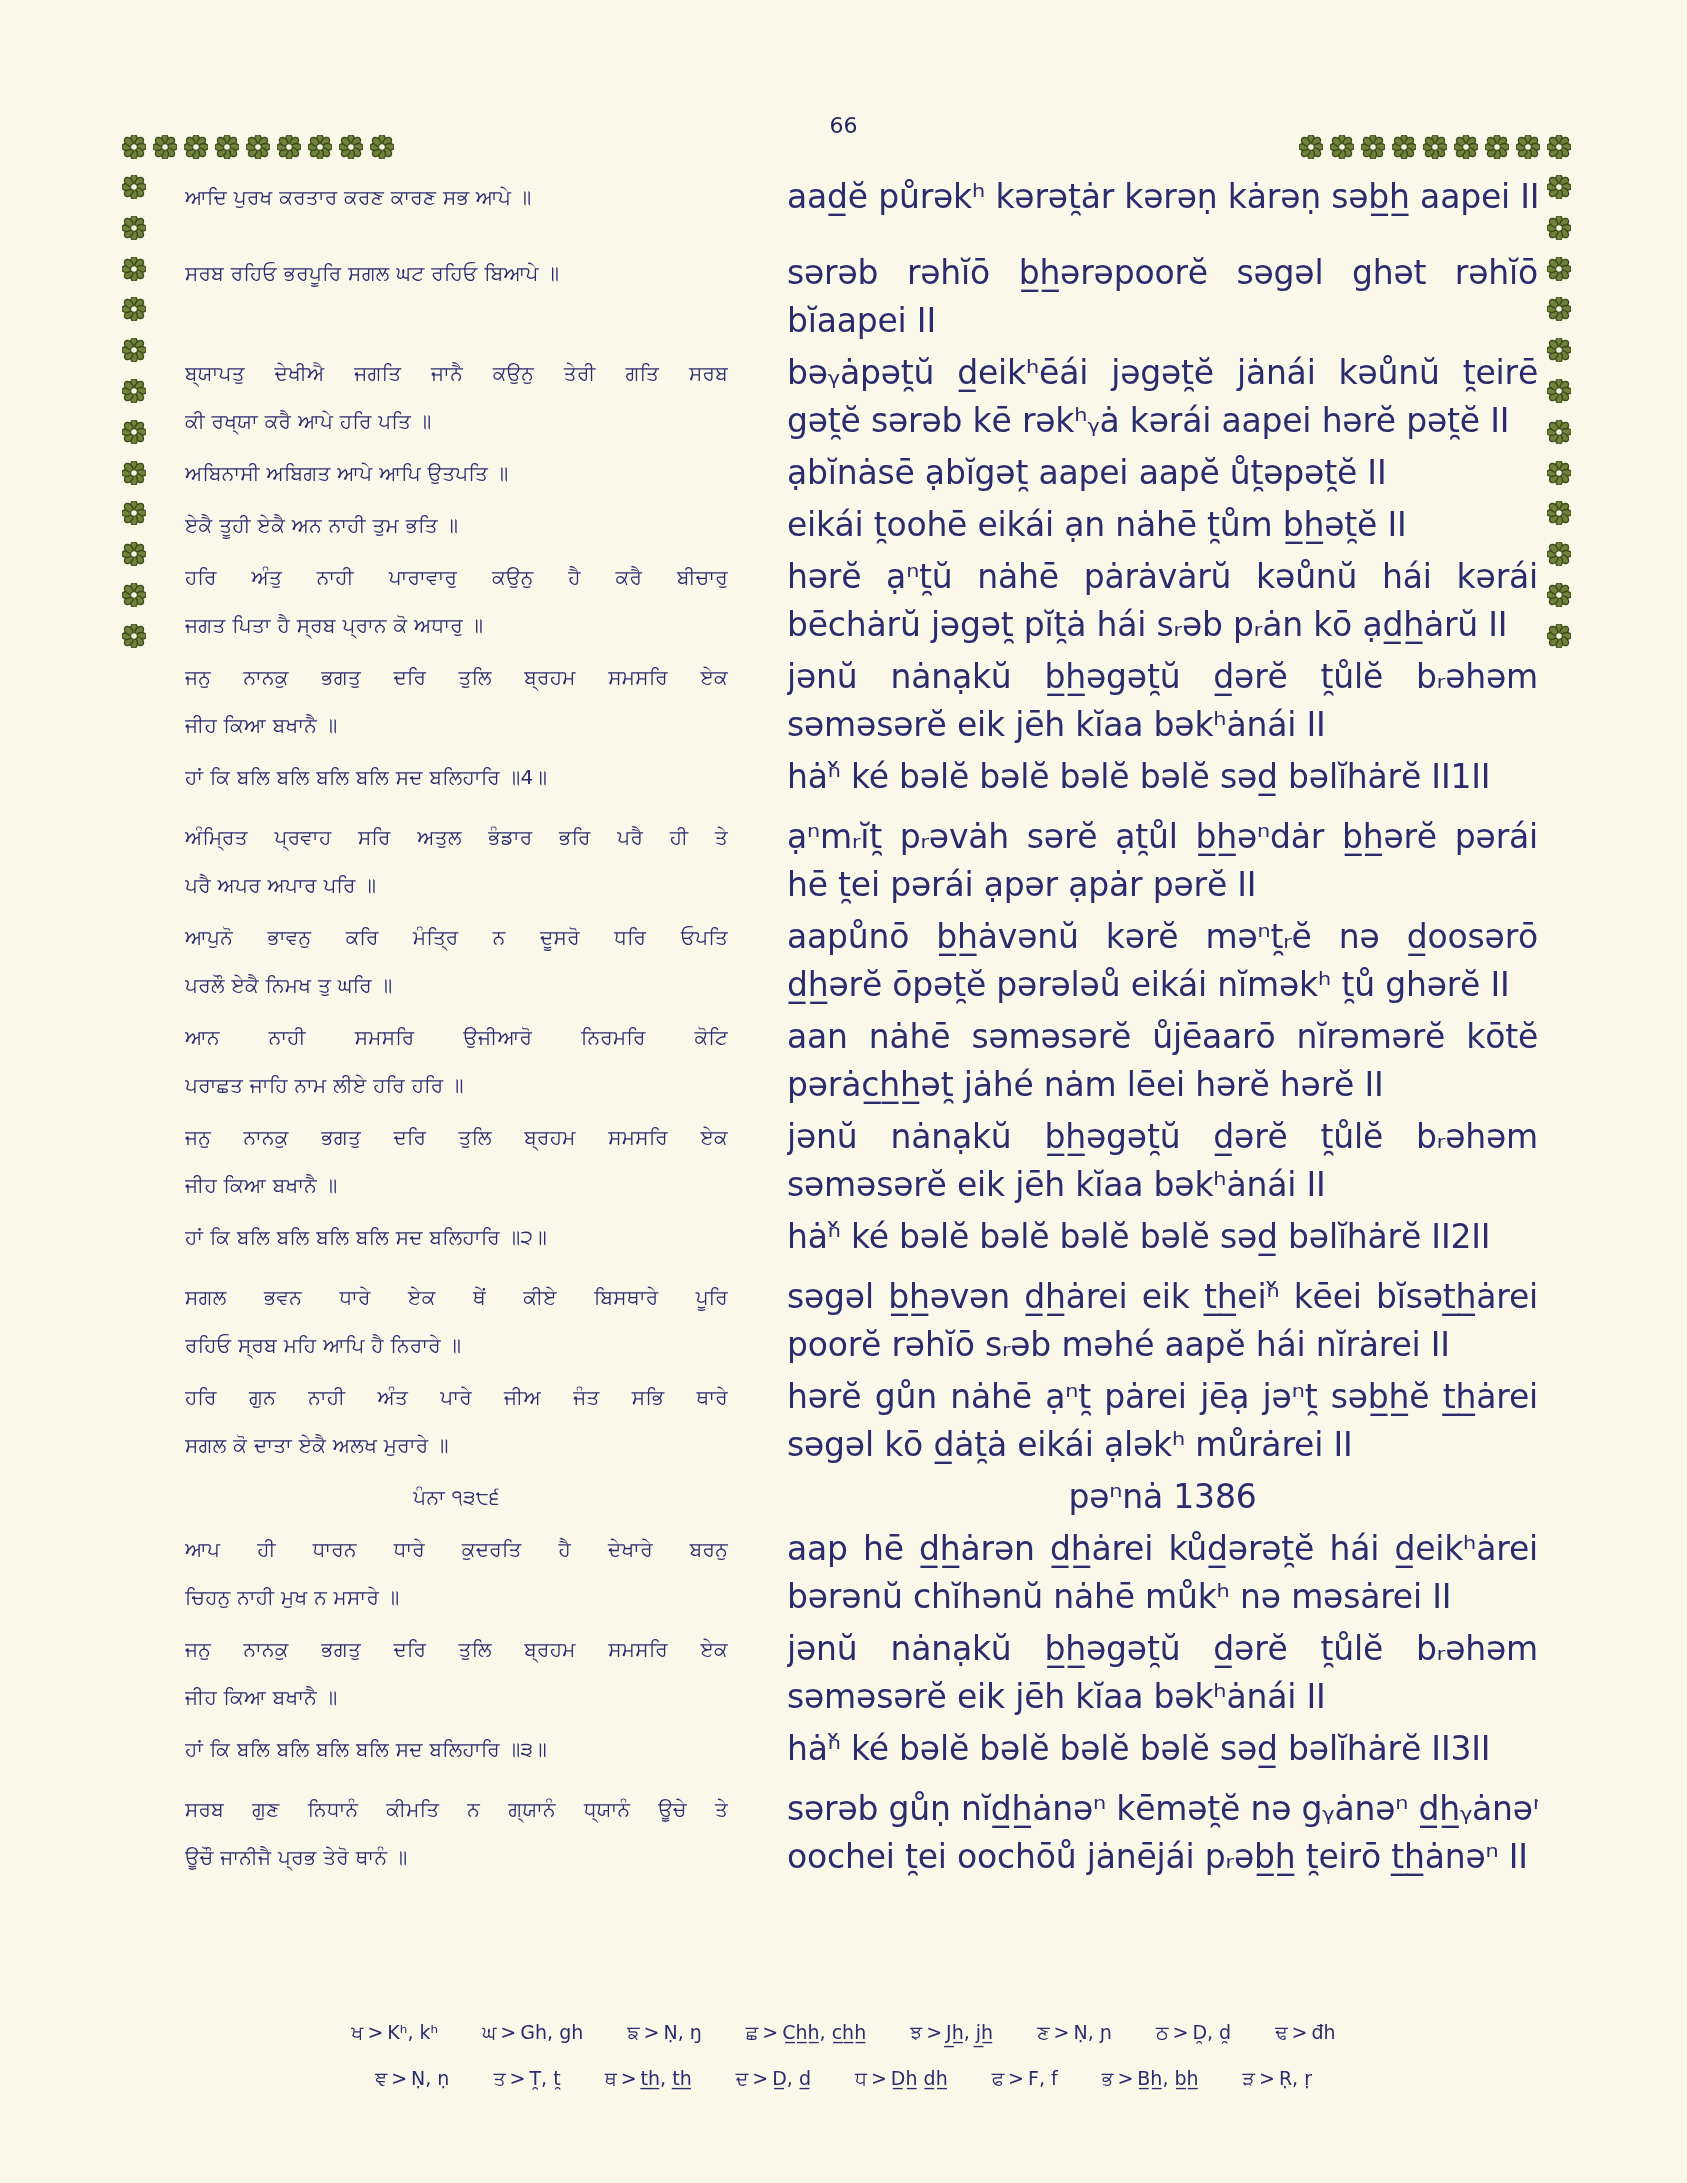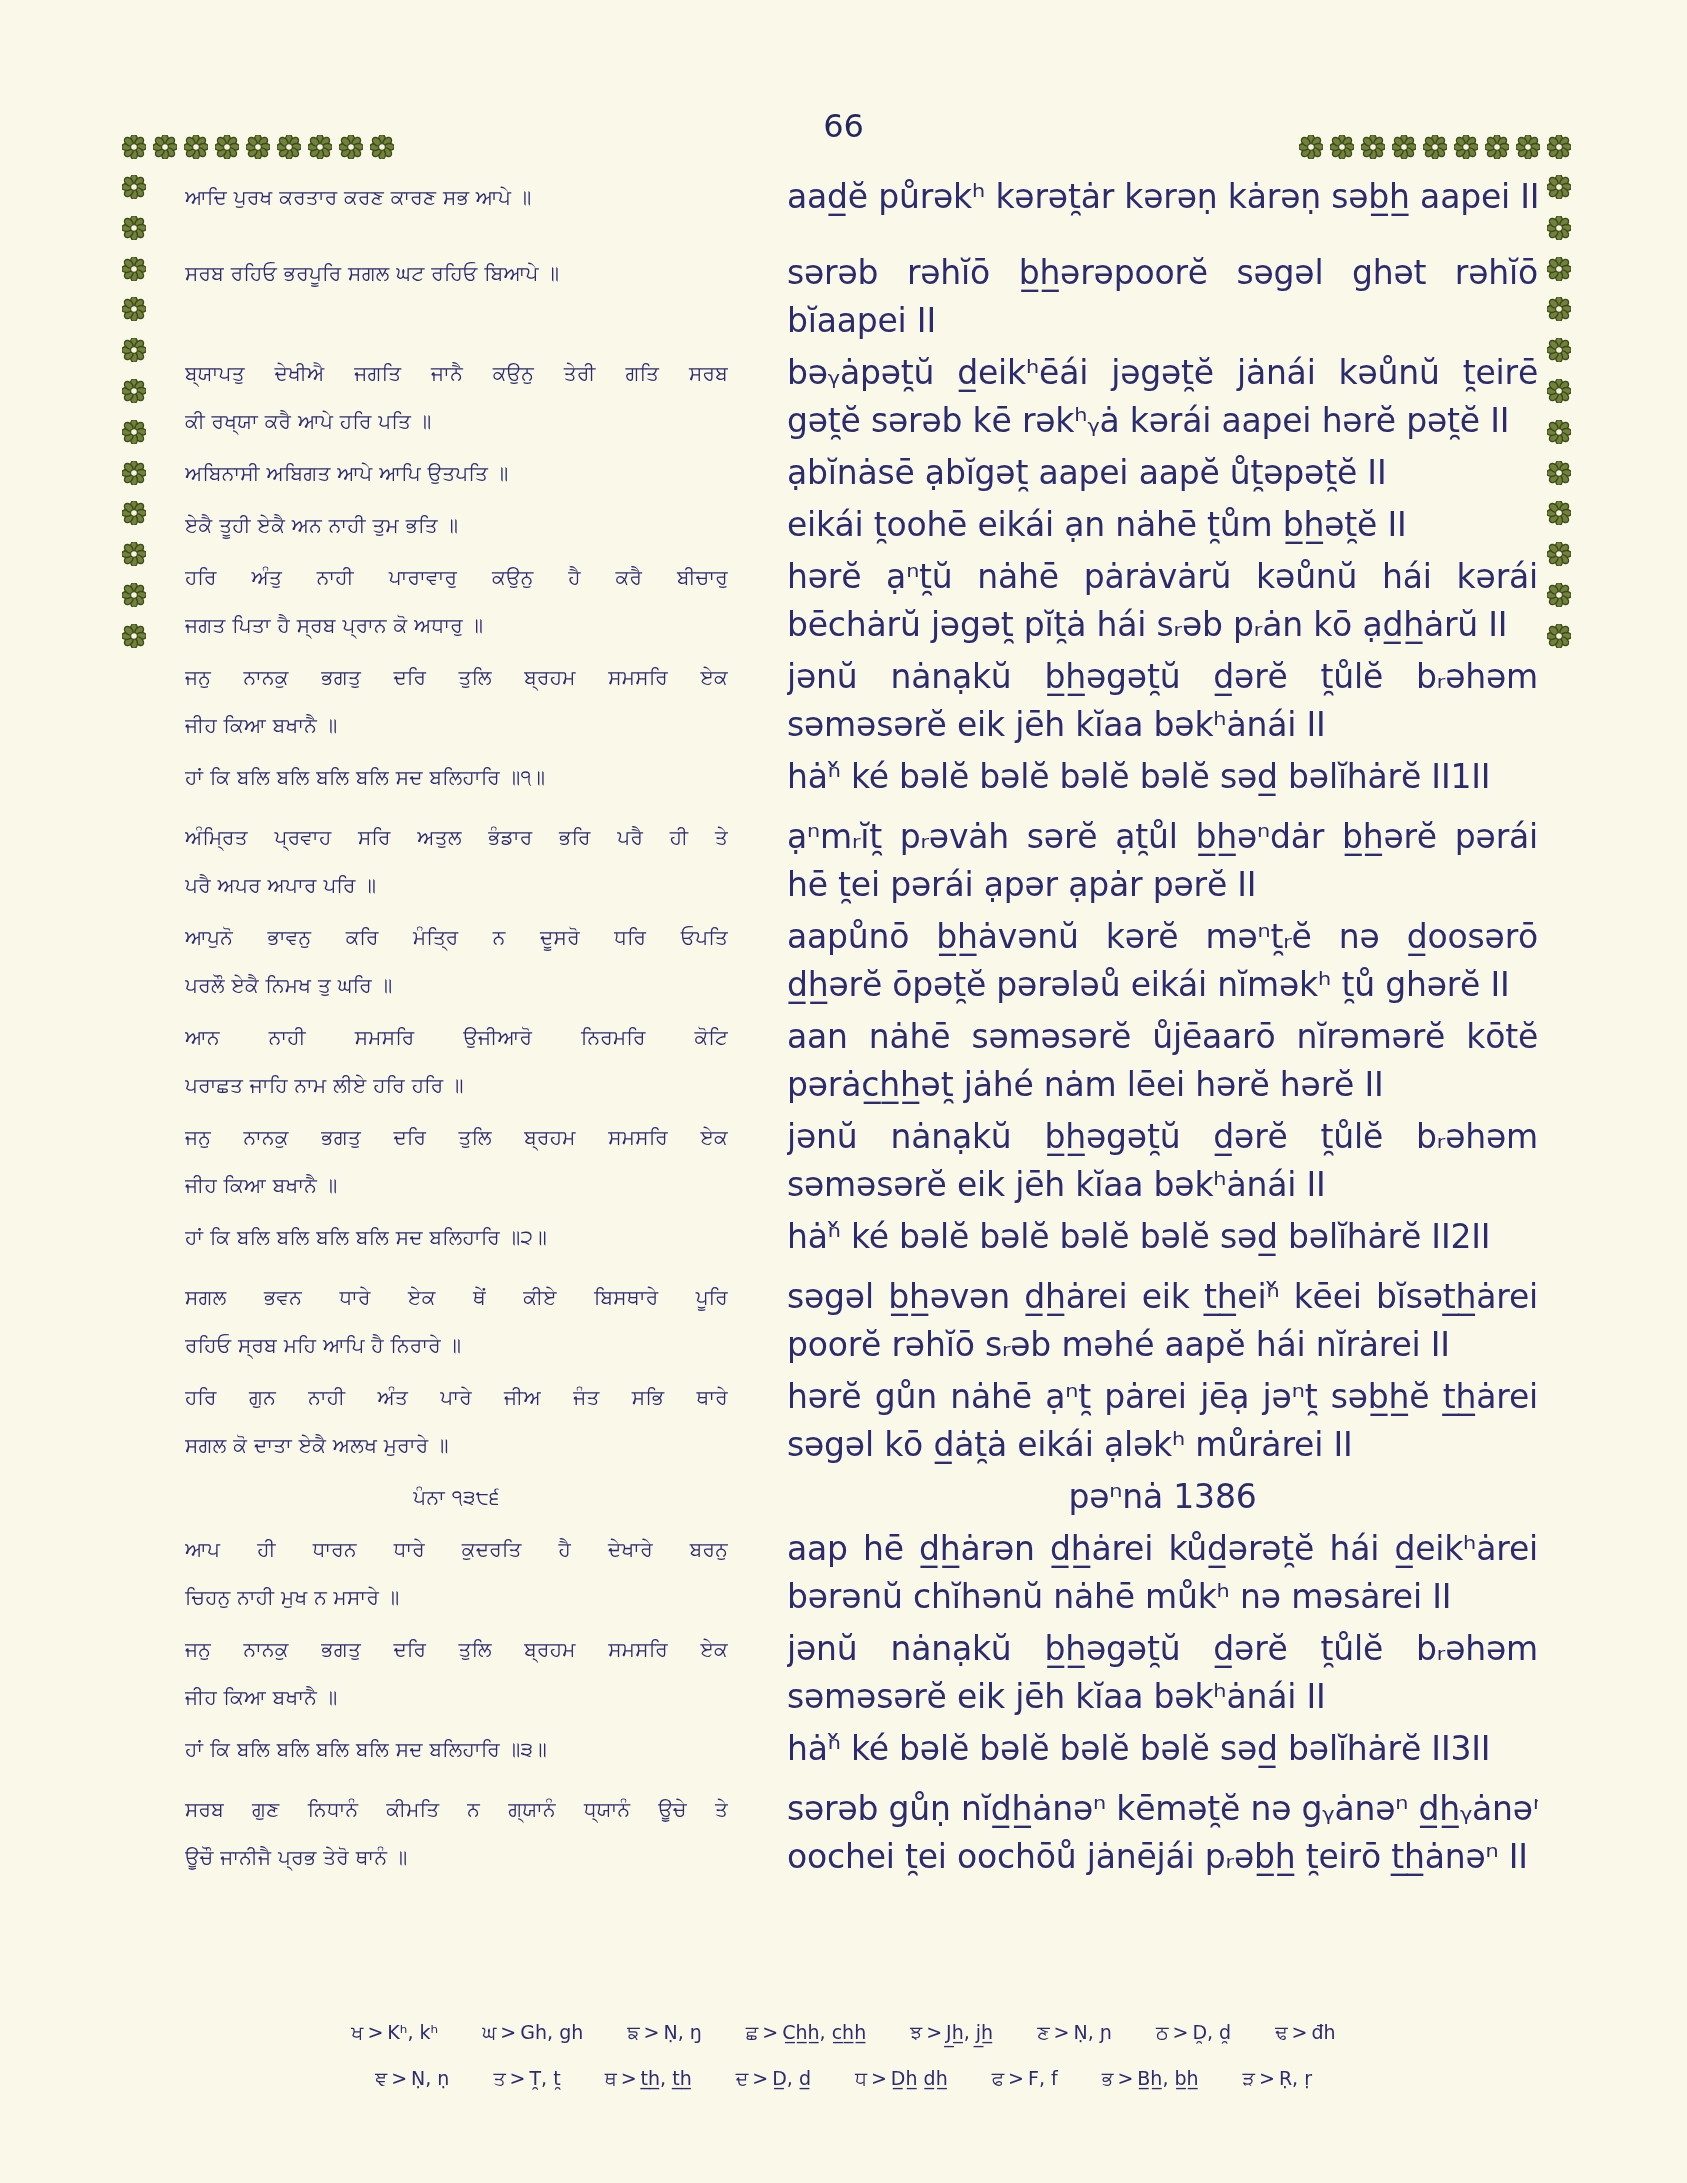--- a/index.html
+++ b/index.html
@@ -7,21 +7,21 @@
     position:relative;
     width:1687px;height:2183px;
     background:#FAF8E8;
     font-family:"DejaVu Sans","Liberation Sans",sans-serif;
     color:#2B2B6E;
     overflow:hidden;
   }
   .page-number{
     position:absolute;top:106px;left:0;right:0;
     text-align:center;
-    font-size:32px;line-height:40px;
+    font-size:22px;line-height:40px;
     color:#23275F;
   }
   .content{
     position:absolute;top:173px;left:185px;width:1323px;
   }
   .vrow{
     display:flex;
     column-gap:30px;
     margin-bottom:4px;
   }
@@ -267,21 +267,21 @@
           <div class="ln fill">ਜਨੁ ਨਾਨਕੁ ਭਗਤੁ ਦਰਿ ਤੁਲਿ ਬ੍ਰਹਮ ਸਮਸਰਿ ਏਕ</div>
           <div class="ln">ਜੀਹ ਕਿਆ ਬਖਾਨੈ ॥</div>
         </div>
         <div class="lat">
           <div class="ln fill">jənŭ nȧnạkŭ b̲h̲əgət̯ŭ d̲ərĕ t̯ůlĕ bᵣəhəm</div>
           <div class="ln">səməsərĕ eik jēh kĭaa bəkʰȧnái II</div>
         </div>
       </div>
       <div class="vrow gap-med">
         <div class="gur">
-          <div class="ln">ਹਾਂ ਕਿ ਬਲਿ ਬਲਿ ਬਲਿ ਬਲਿ ਸਦ ਬਲਿਹਾਰਿ ॥੧॥</div>
+          <div class="ln">ਹਾਂ ਕਿ ਬਲਿ ਬਲਿ ਬਲਿ ਬਲਿ ਸਦ ਬਲਿਹਾਰਿ ॥4॥</div>
         </div>
         <div class="lat">
           <div class="ln">hȧⁿ̌ ké bəlĕ bəlĕ bəlĕ bəlĕ səd̲ bəlĭhȧrĕ II1II</div>
         </div>
       </div>
       <div class="vrow">
         <div class="gur">
           <div class="ln fill">ਅੰਮ੍ਰਿਤ ਪ੍ਰਵਾਹ ਸਰਿ ਅਤੁਲ ਭੰਡਾਰ ਭਰਿ ਪਰੈ ਹੀ ਤੇ</div>
           <div class="ln">ਪਰੈ ਅਪਰ ਅਪਾਰ ਪਰਿ ॥</div>
         </div>

